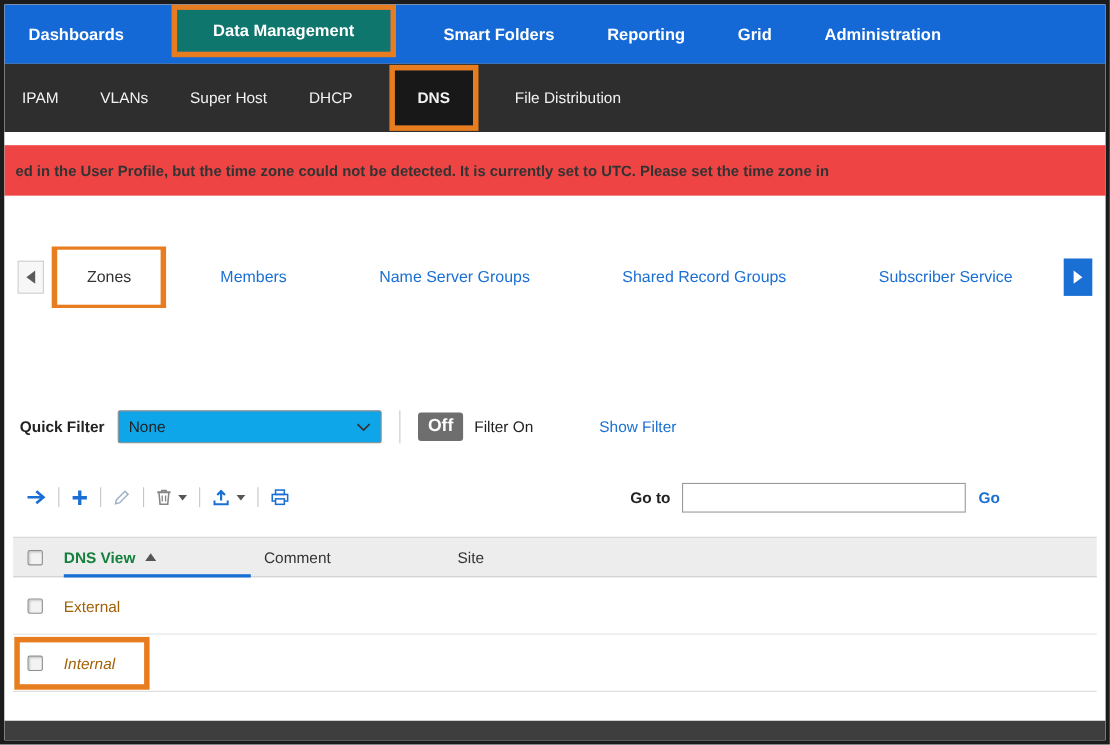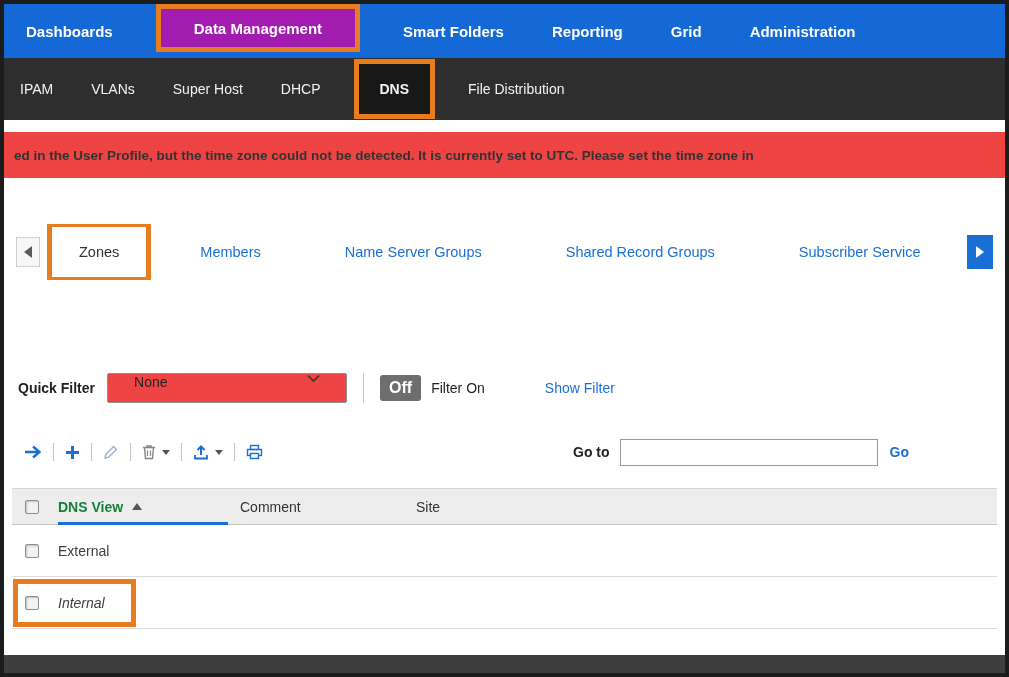--- a/index.html
+++ b/index.html
@@ -10,21 +10,21 @@
   }
   
   .top-nav {
     height: 54px; background: #1569d6; display: flex; align-items: stretch;
     padding-left: 22px; flex: none;
   }
   .top-nav .item {
     display: flex; align-items: center; color: #fff; font-weight: bold; font-size: 15px;
     margin-right: 48px; white-space: nowrap; cursor: pointer; text-decoration: none;
   }
-  .top-nav .item.active { background: #a21caf; padding: 0 33px; margin-top: 5px; margin-bottom: 11px; }
+  .top-nav .item.active { background: #0f766e; padding: 0 33px; margin-top: 5px; margin-bottom: 11px; }
   .annotated { outline: 5px solid #e87d1f; }
   
   .sub-nav {
     height: 62px; background: #2e2e2e; display: flex; align-items: stretch;
     padding-left: 16px; flex: none;
   }
   .sub-nav .item {
     display: flex; align-items: center; color: #f2f2f2; font-size: 14px;
     margin-right: 38px; white-space: nowrap; cursor: pointer; text-decoration: none;
   }
@@ -62,22 +62,22 @@
   }
   .tri-right { width: 0; height: 0; border-top: 6px solid transparent; border-bottom: 6px solid transparent; border-left: 8px solid #ffffff; }
   
   .filter-row {
     margin-top: 92px; height: 32px; display: flex; align-items: center;
     padding-left: 14px; font-size: 14px; color: #222;
   }
   .bold { font-weight: bold; }
   .qf-label { margin-right: 12px; }
   .select {
-    width: 240px; height: 30px; border: 1px solid #8f8f8f; border-radius: 2px; background: #ef4444;
-    display: flex; justify-content: space-between; padding: 0 26px; cursor: pointer;
+    width: 240px; height: 30px; border: 1px solid #8f8f8f; border-radius: 2px; background: #0ea5e9;
+    display: flex; align-items: center; justify-content: space-between; padding: 0 9px; cursor: pointer;
   }
   .vsep { width: 1px; height: 30px; background: #c9c9c9; margin: 0 16px; }
   .off-btn {
     background: #6e6e6e; color: #fff; font-weight: bold; font-size: 16px;
     border: none; border-radius: 3px; padding: 4px 9px; margin-right: 10px; cursor: pointer;
   }
   .show-filter { color: #1a6fd4; text-decoration: none; margin-left: 60px; cursor: pointer; }
   
   .toolbar {
     margin-top: 28px; height: 40px; display: flex; align-items: center;
@@ -103,21 +103,21 @@
   .col-site { flex: 1; }
   .th { color: #333; }
   .th-view-label { font-weight: bold; color: #15803d; }
   .sort-up { width: 0; height: 0; border-left: 5px solid transparent; border-right: 5px solid transparent; border-bottom: 7px solid #555; margin-left: 9px; }
   .sort-underline { position: absolute; left: 0; right: 12px; bottom: -1px; height: 3px; background: #1a6fd4; }
   .trow { display: flex; align-items: center; height: 52px; background: #fff; border-bottom: 1px solid #dcdcdc; }
   .checkbox {
     width: 14px; height: 14px; border: 1px solid #8f8f8f; border-radius: 2px; background: #f3f3f3;
     box-shadow: inset 1px 1px 2px rgba(0,0,0,0.22); cursor: pointer; flex: none;
   }
-  .row-link { color: #404040; text-decoration: none; cursor: pointer; }
+  .row-link { color: #a16207; text-decoration: none; cursor: pointer; }
   .annotate-wrap { display: inline-flex; align-items: center; height: 38px; margin-left: 6px; padding: 0 26px 0 7px; font-style: italic; }
   .annotate-wrap .checkbox { margin-right: 19px; }
   
   .bottom-strip { height: 18px; background: #3e3e3e; flex: none; }
 </style>
 </head>
 <body>
 
 <div class="frame">
 

